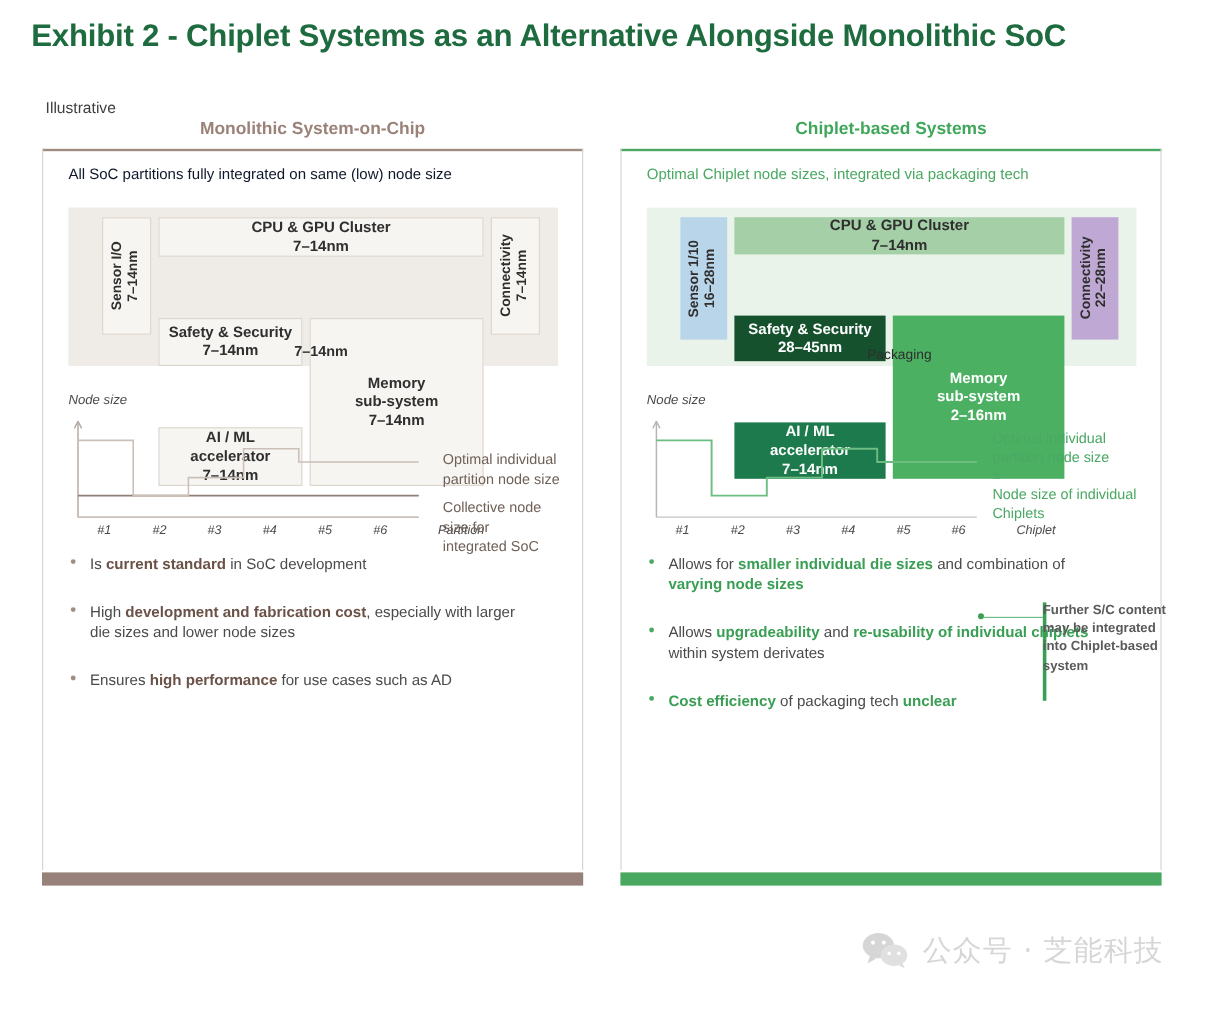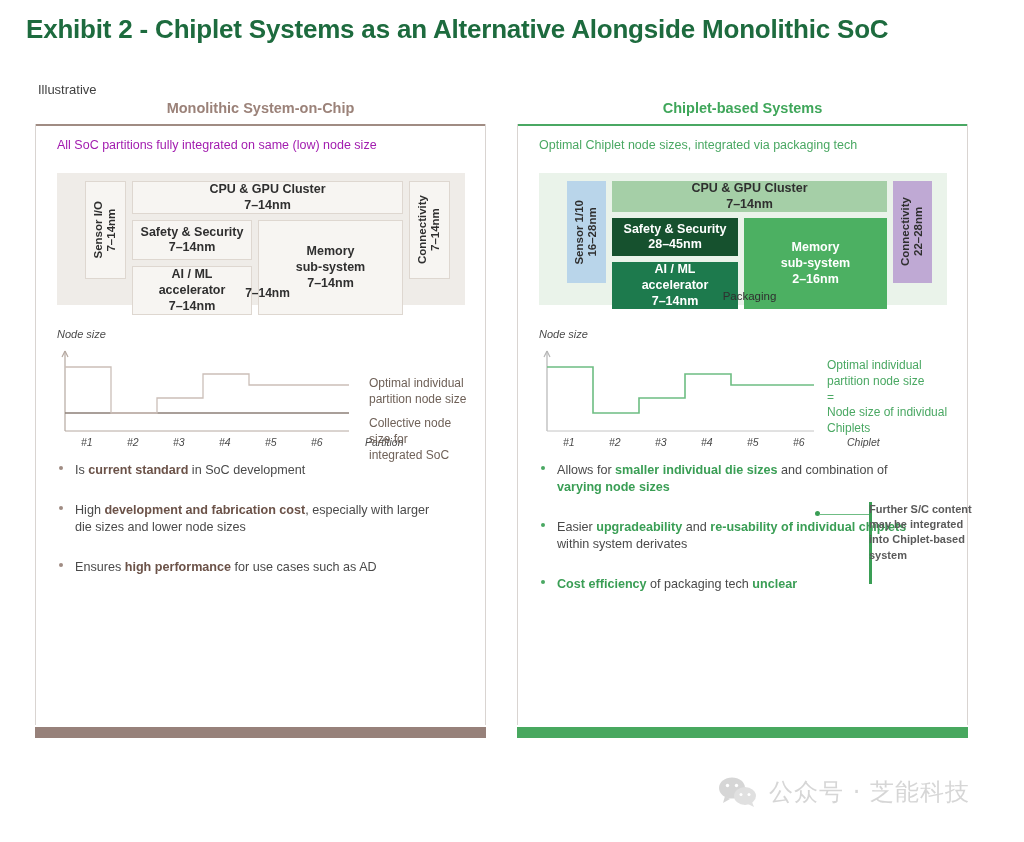--- a/index.html
+++ b/index.html
@@ -41,21 +41,21 @@
   .panel.left .panel-bottombar{background:#97817a;}
   .panel.right .panel-bottombar{background:#48a85f;}
 
   .panel-sideline{position:absolute;top:24px;bottom:13px;width:1px;background:#d9d4d1;}
   .panel-sideline.l{left:0;}
   .panel-sideline.r{right:0;}
 
   .panel-subtitle{
     position:absolute;left:22px;top:38px;font-size:12.5px;
   }
-  .panel.left .panel-subtitle{color:#a21caf;}
+  .panel.left .panel-subtitle{color:#0f172a;}
   .panel.right .panel-subtitle{color:#4aa863;}
 
   
   .arch{position:absolute;left:22px;top:73px;width:408px;height:132px;}
   .arch.l{background:#efece8;}
   .arch.r{background:#eaf3ea;}
 
   .arch-inner{position:absolute;left:28px;top:8px;right:15px;bottom:26px;display:flex;gap:6px;}
   .arch.r .arch-inner{bottom:22px;}
 
@@ -73,21 +73,21 @@
 
   .arch-main{flex:1;display:flex;flex-direction:column;gap:6px;}
   .cpu-row{height:46px;display:flex;align-items:center;justify-content:center;
            font-size:12.5px;font-weight:bold;text-align:center;line-height:1.25;}
   .arch.l .cpu-row{background:#f7f5f2;border:1px solid #ded7d0;color:#2f2f2f;}
   .arch.r .cpu-row{background:#a5cfa7;color:#2f2f2f;}
 
   .low-row{flex:1;display:flex;gap:6px;}
   .low-left{flex:1;display:flex;flex-direction:column;gap:6px;}
   .cell{display:flex;align-items:center;justify-content:center;text-align:center;
-        font-size:12.5px;font-weight:bold;line-height:1.25;}
+        font-size:12.5px;font-weight:bold;line-height:1.25;margin-top:45px;}
   .arch.l .cell{background:#f7f5f2;border:1px solid #ded7d0;color:#2f2f2f;}
   .cell.safety{height:38px;}
   .cell.aiml{flex:1;}
   .arch.r .cell.safety{background:#16512e;color:#ffffff;}
   .arch.r .cell.aiml{background:#1d7a4d;color:#ffffff;}
   .cell.mem{width:143px;}
   .arch.r .cell.mem{background:#4cb062;color:#ffffff;}
 
   .arch-foot{
     position:absolute;left:28px;right:15px;bottom:5px;text-align:center;
@@ -288,21 +288,21 @@
 Chiplets</div>
     </div>
 
     <div class="bullets">
       <div class="bullet">
         <span class="dot"></span>
         <span>Allows for </span><span class="hl-green">smaller individual die sizes</span><span> and combination of </span><span class="hl-green">varying node sizes</span>
       </div>
       <div class="bullet">
         <span class="dot"></span>
-        <span>Easier </span><span class="hl-green">upgradeability</span><span> and </span><span class="hl-green">re-usability of individual chiplets</span><span> within system derivates</span>
+        <span>Allows </span><span class="hl-green">upgradeability</span><span> and </span><span class="hl-green">re-usability of individual chiplets</span><span> within system derivates</span>
       </div>
       <div class="bullet">
         <span class="dot"></span>
         <span class="hl-green">Cost efficiency</span><span> of packaging tech </span><span class="hl-green">unclear</span>
       </div>
 
       <div class="callout">
         <div class="callout-dot"></div>
         <div class="callout-line"></div>
         <div class="callout-bar"></div>

